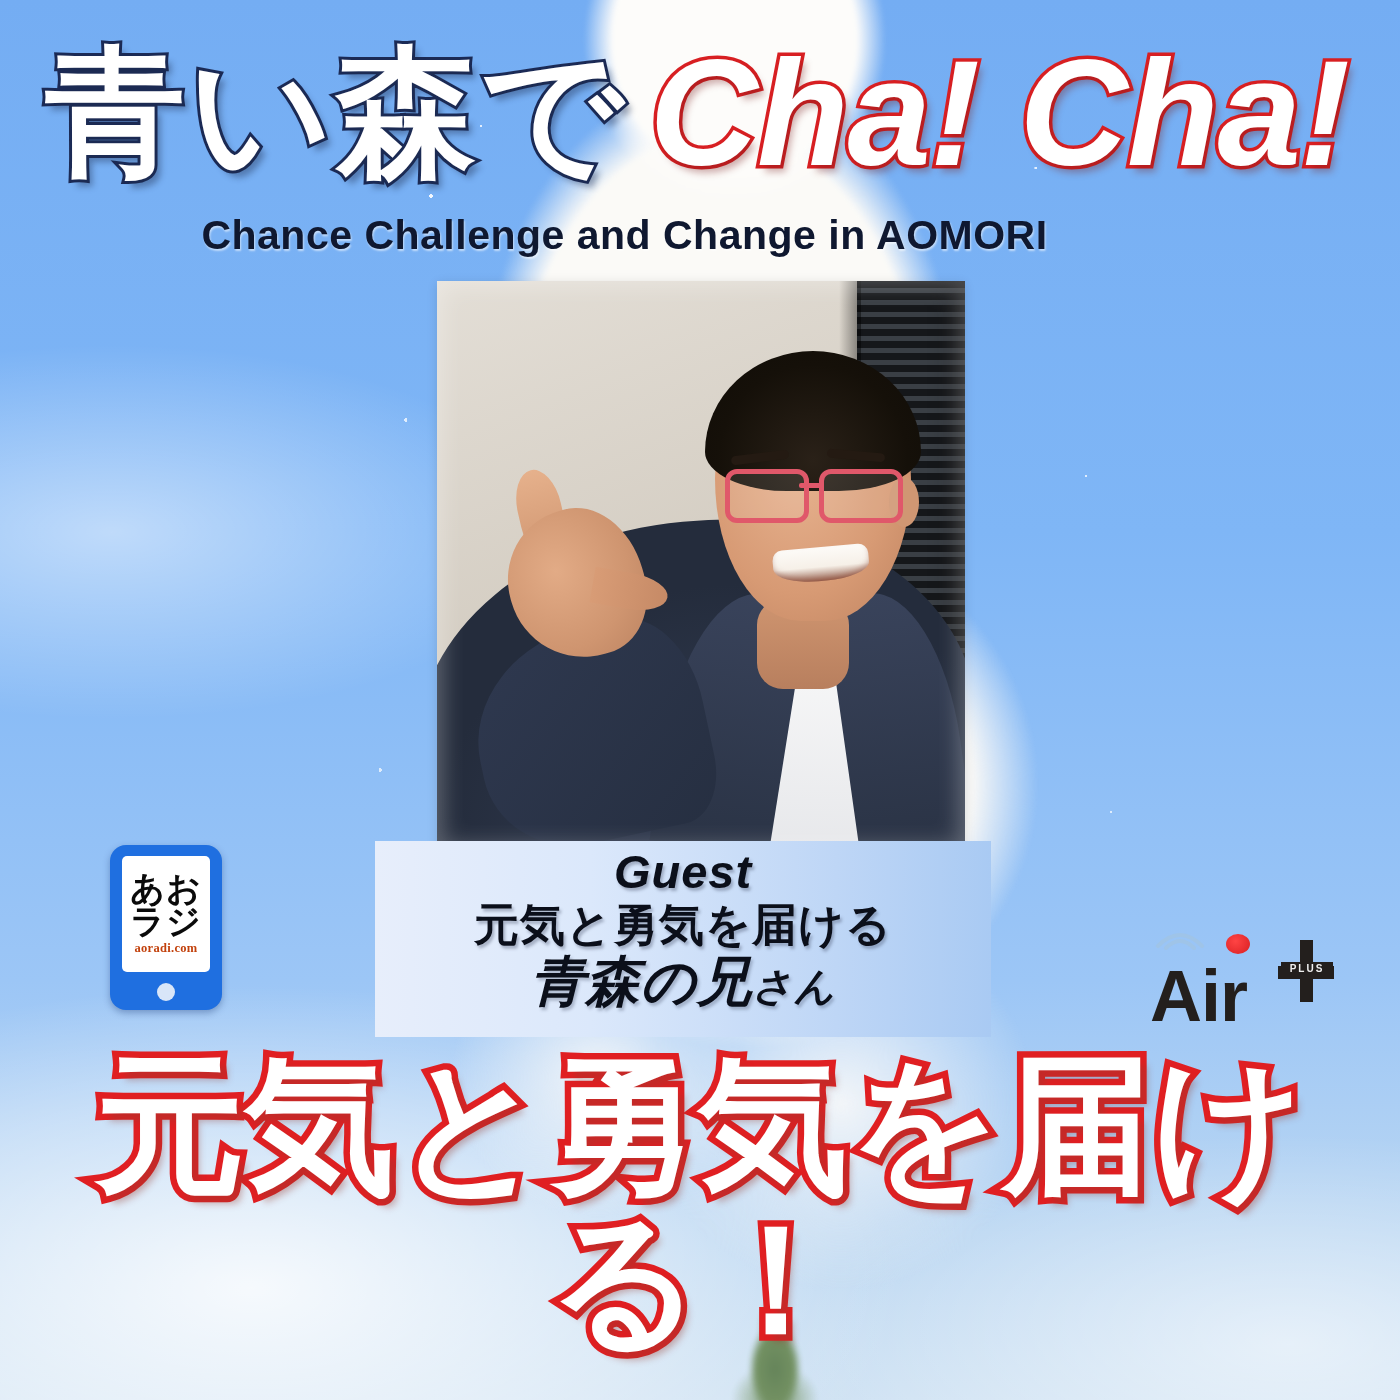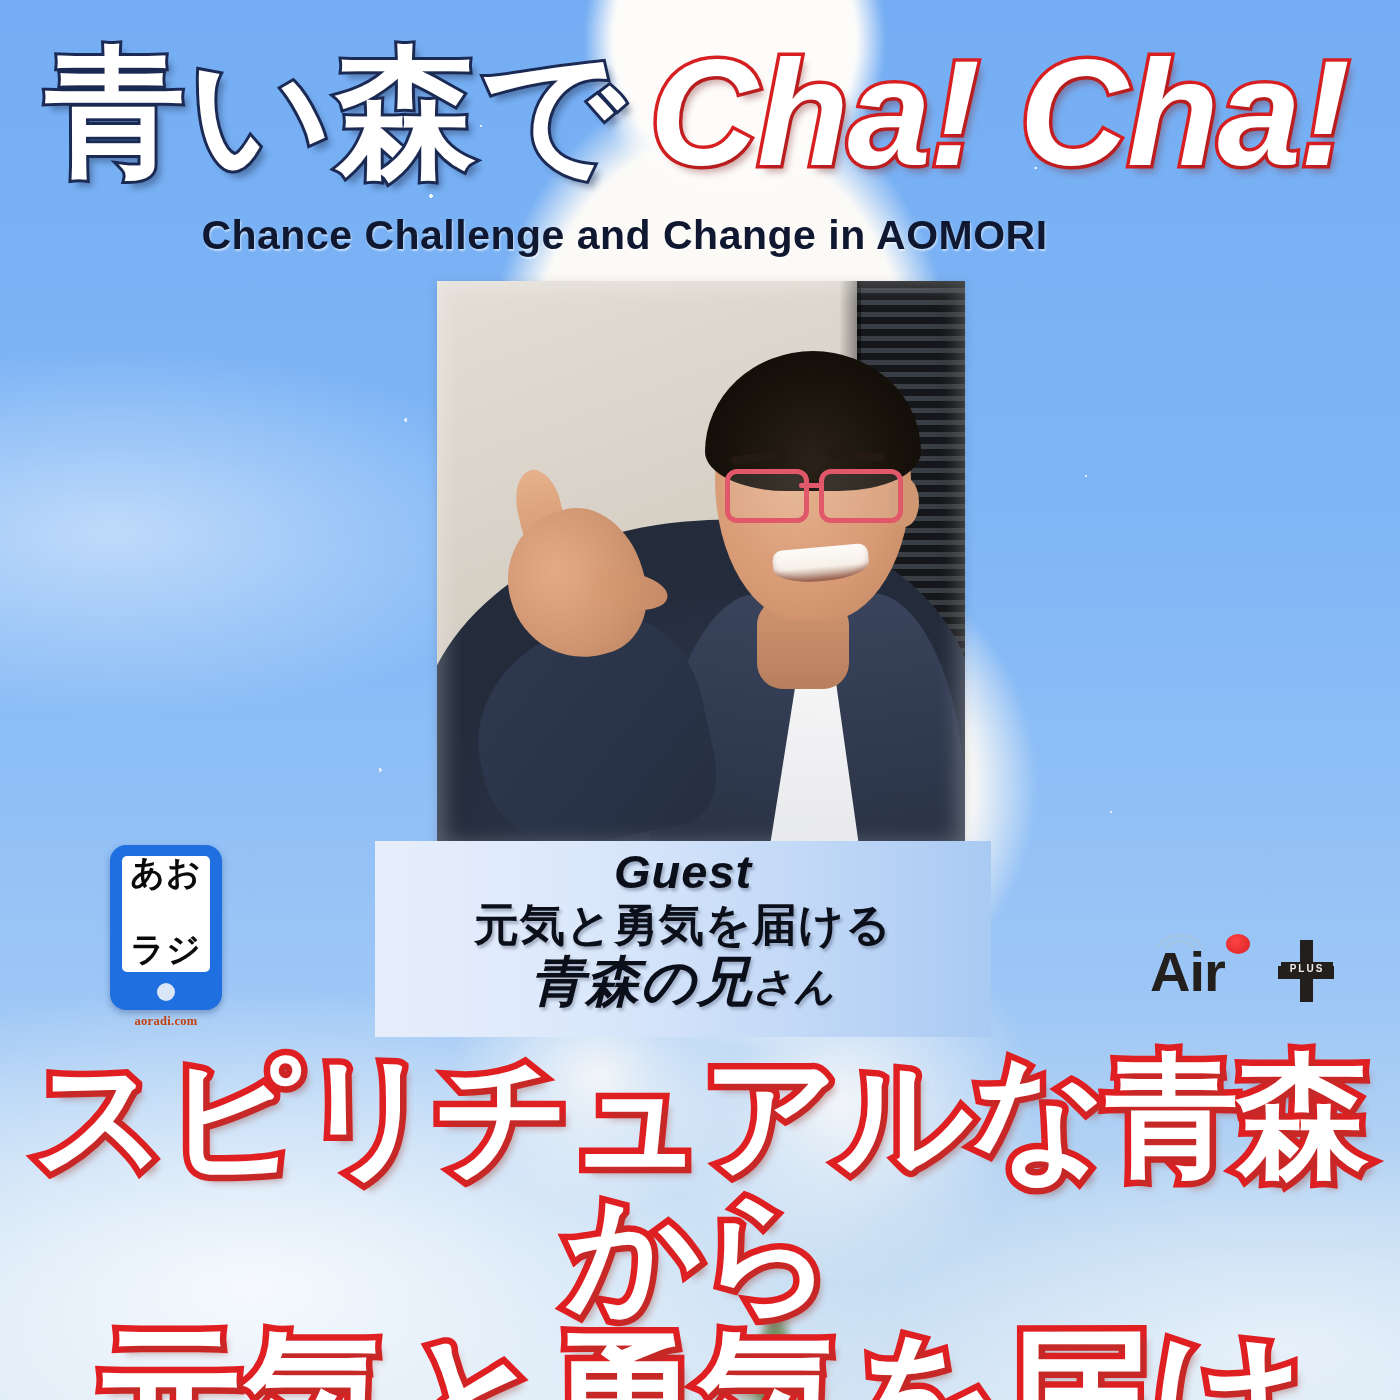--- a/index.html
+++ b/index.html
@@ -200,37 +200,37 @@
 
   
   .aoradi{
     position:absolute;left:110px;top:845px;width:112px;height:165px;
     background:#1f6fe0;border-radius:16px;
     box-shadow:0 3px 7px rgba(20,50,110,.35);
     display:flex;align-items:flex-start;justify-content:center;
   }
   .aoradi-screen{
     margin-top:11px;width:88px;height:116px;background:#fff;border-radius:5px;
-    display:flex;flex-direction:column;align-items:center;justify-content:space-between;gap:44px;
+    display:flex;flex-direction:column;align-items:center;justify-content:center;
   }
   .ao-t1,.ao-t2{font-size:34px;font-weight:700;color:#0a0a0a;line-height:.98;letter-spacing:1px;
     font-family:"DejaVu Sans","Liberation Sans",sans-serif;}
   .ao-url{font-size:12.5px;font-weight:700;color:#c2410c;letter-spacing:.3px;margin-top:3px;
     font-family:"Liberation Serif","DejaVu Serif",serif;}
   .aoradi-home{
     position:absolute;left:50%;bottom:9px;transform:translateX(-50%);
     width:18px;height:18px;border-radius:50%;background:#d9e6f8;
   }
 
   
   .airplus{
     position:absolute;left:1150px;top:918px;width:190px;height:104px;
   }
   .ap-word{
-    position:absolute;left:0;top:26px;font-size:56px;font-weight:700;line-height:1;
+    position:absolute;left:0;top:42px;font-size:72px;font-weight:700;line-height:1;
     color:#231f1d;font-family:"Liberation Sans","DejaVu Sans",sans-serif;letter-spacing:-1px;
   }
   .ap-dot{position:absolute;left:76px;top:16px;width:24px;height:20px;border-radius:50%;
     background:radial-gradient(circle at 40% 35%,#ff4444,#d81f22);}
   .ap-wifi{position:absolute;left:2px;top:6px;width:56px;height:26px;}
   .ap-plus{position:absolute;left:128px;top:22px;width:56px;height:62px;}
   .ap-plus:before{content:"";position:absolute;left:22px;top:0;width:13px;height:62px;background:#231f1d;}
   .ap-plus:after{content:"";position:absolute;left:0;top:26px;width:56px;height:13px;background:#231f1d;}
   .ap-sub{
     position:absolute;left:131px;top:44px;width:52px;text-align:center;
@@ -316,17 +316,16 @@
       <path d="M6 22 Q28 0 50 22" fill="none" stroke="#9fc4e8" stroke-width="4" stroke-linecap="round"></path>
       <path d="M14 24 Q28 10 42 24" fill="none" stroke="#9fc4e8" stroke-width="4" stroke-linecap="round"></path>
     </svg>
     <span class="ap-dot"></span>
     <span class="ap-word">Air</span>
     <span class="ap-sub">PLUS</span>
     <span class="ap-plus"></span>
   </div>
 
   <div class="headline">
-    <span class="hl">スピリチュアルな青森から</span>
     <span class="hl hl2">元気と勇気を届ける！</span>
   </div>
 
 </div>
 
 </body></html>

